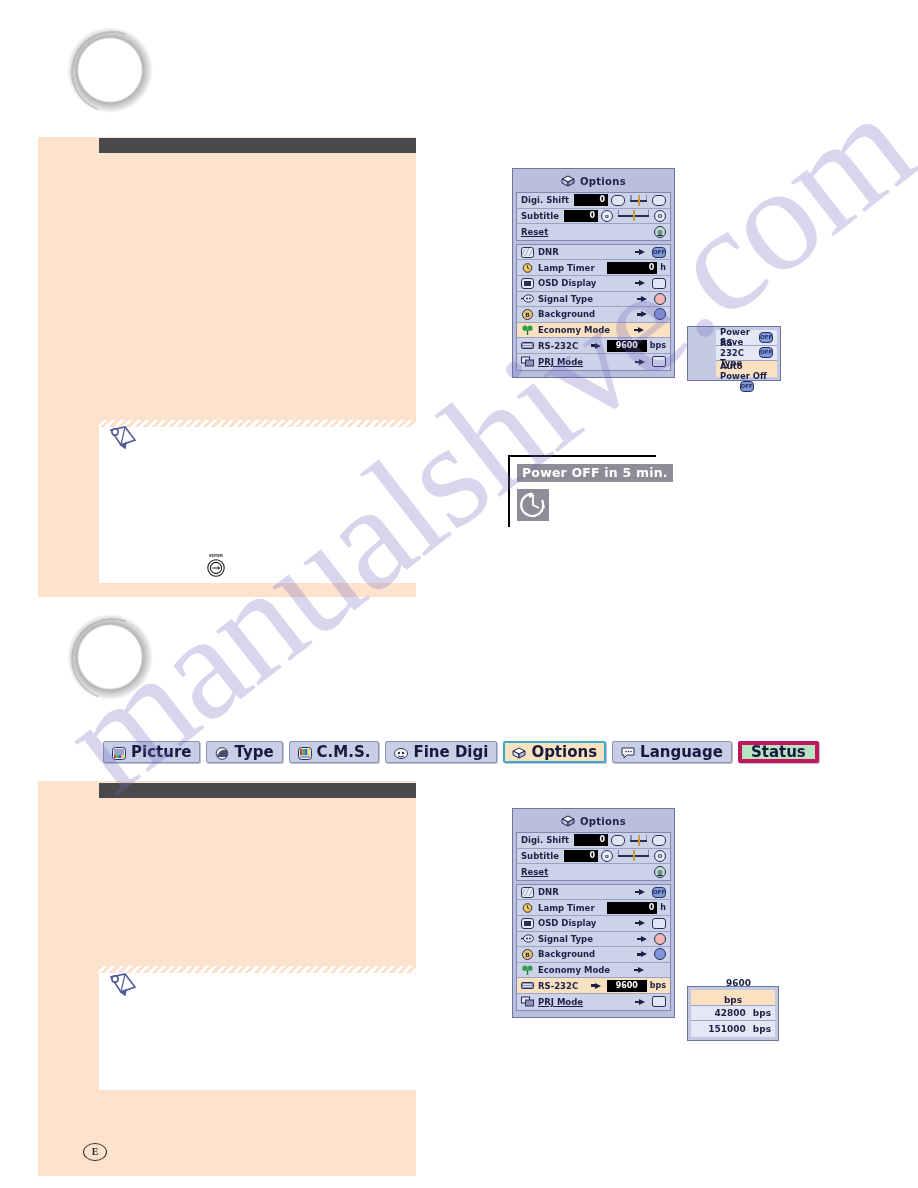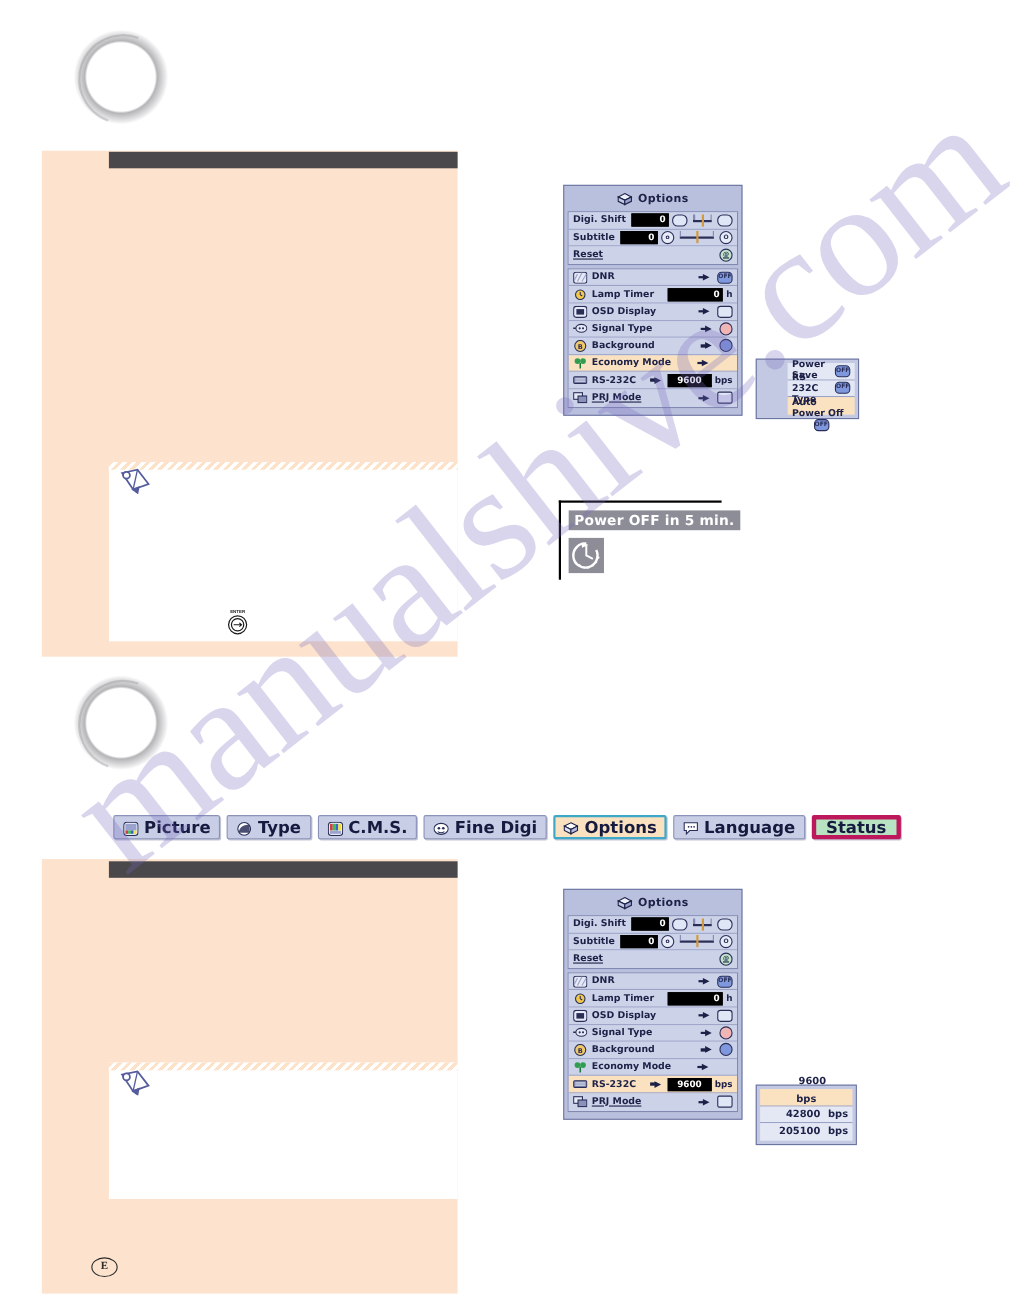--- a/index.html
+++ b/index.html
@@ -783,18 +783,18 @@
 <div class="subpop baudpop" style="left:687px; top:986px; width:92px;">
   <div class="srow hl">
     <span class="bval">9600</span>
     <span class="bunit">bps</span>
   </div>
   <div class="srow">
     <span class="bval">42800</span>
     <span class="bunit">bps</span>
   </div>
   <div class="srow">
-    <span class="bval">205100</span>
+    <span class="bval">151000</span>
     <span class="bunit">bps</span>
   </div>
 </div>
 
 <div class="page-marker" style="left:83px; top:1143px;">E</div>
 
 </body></html>

